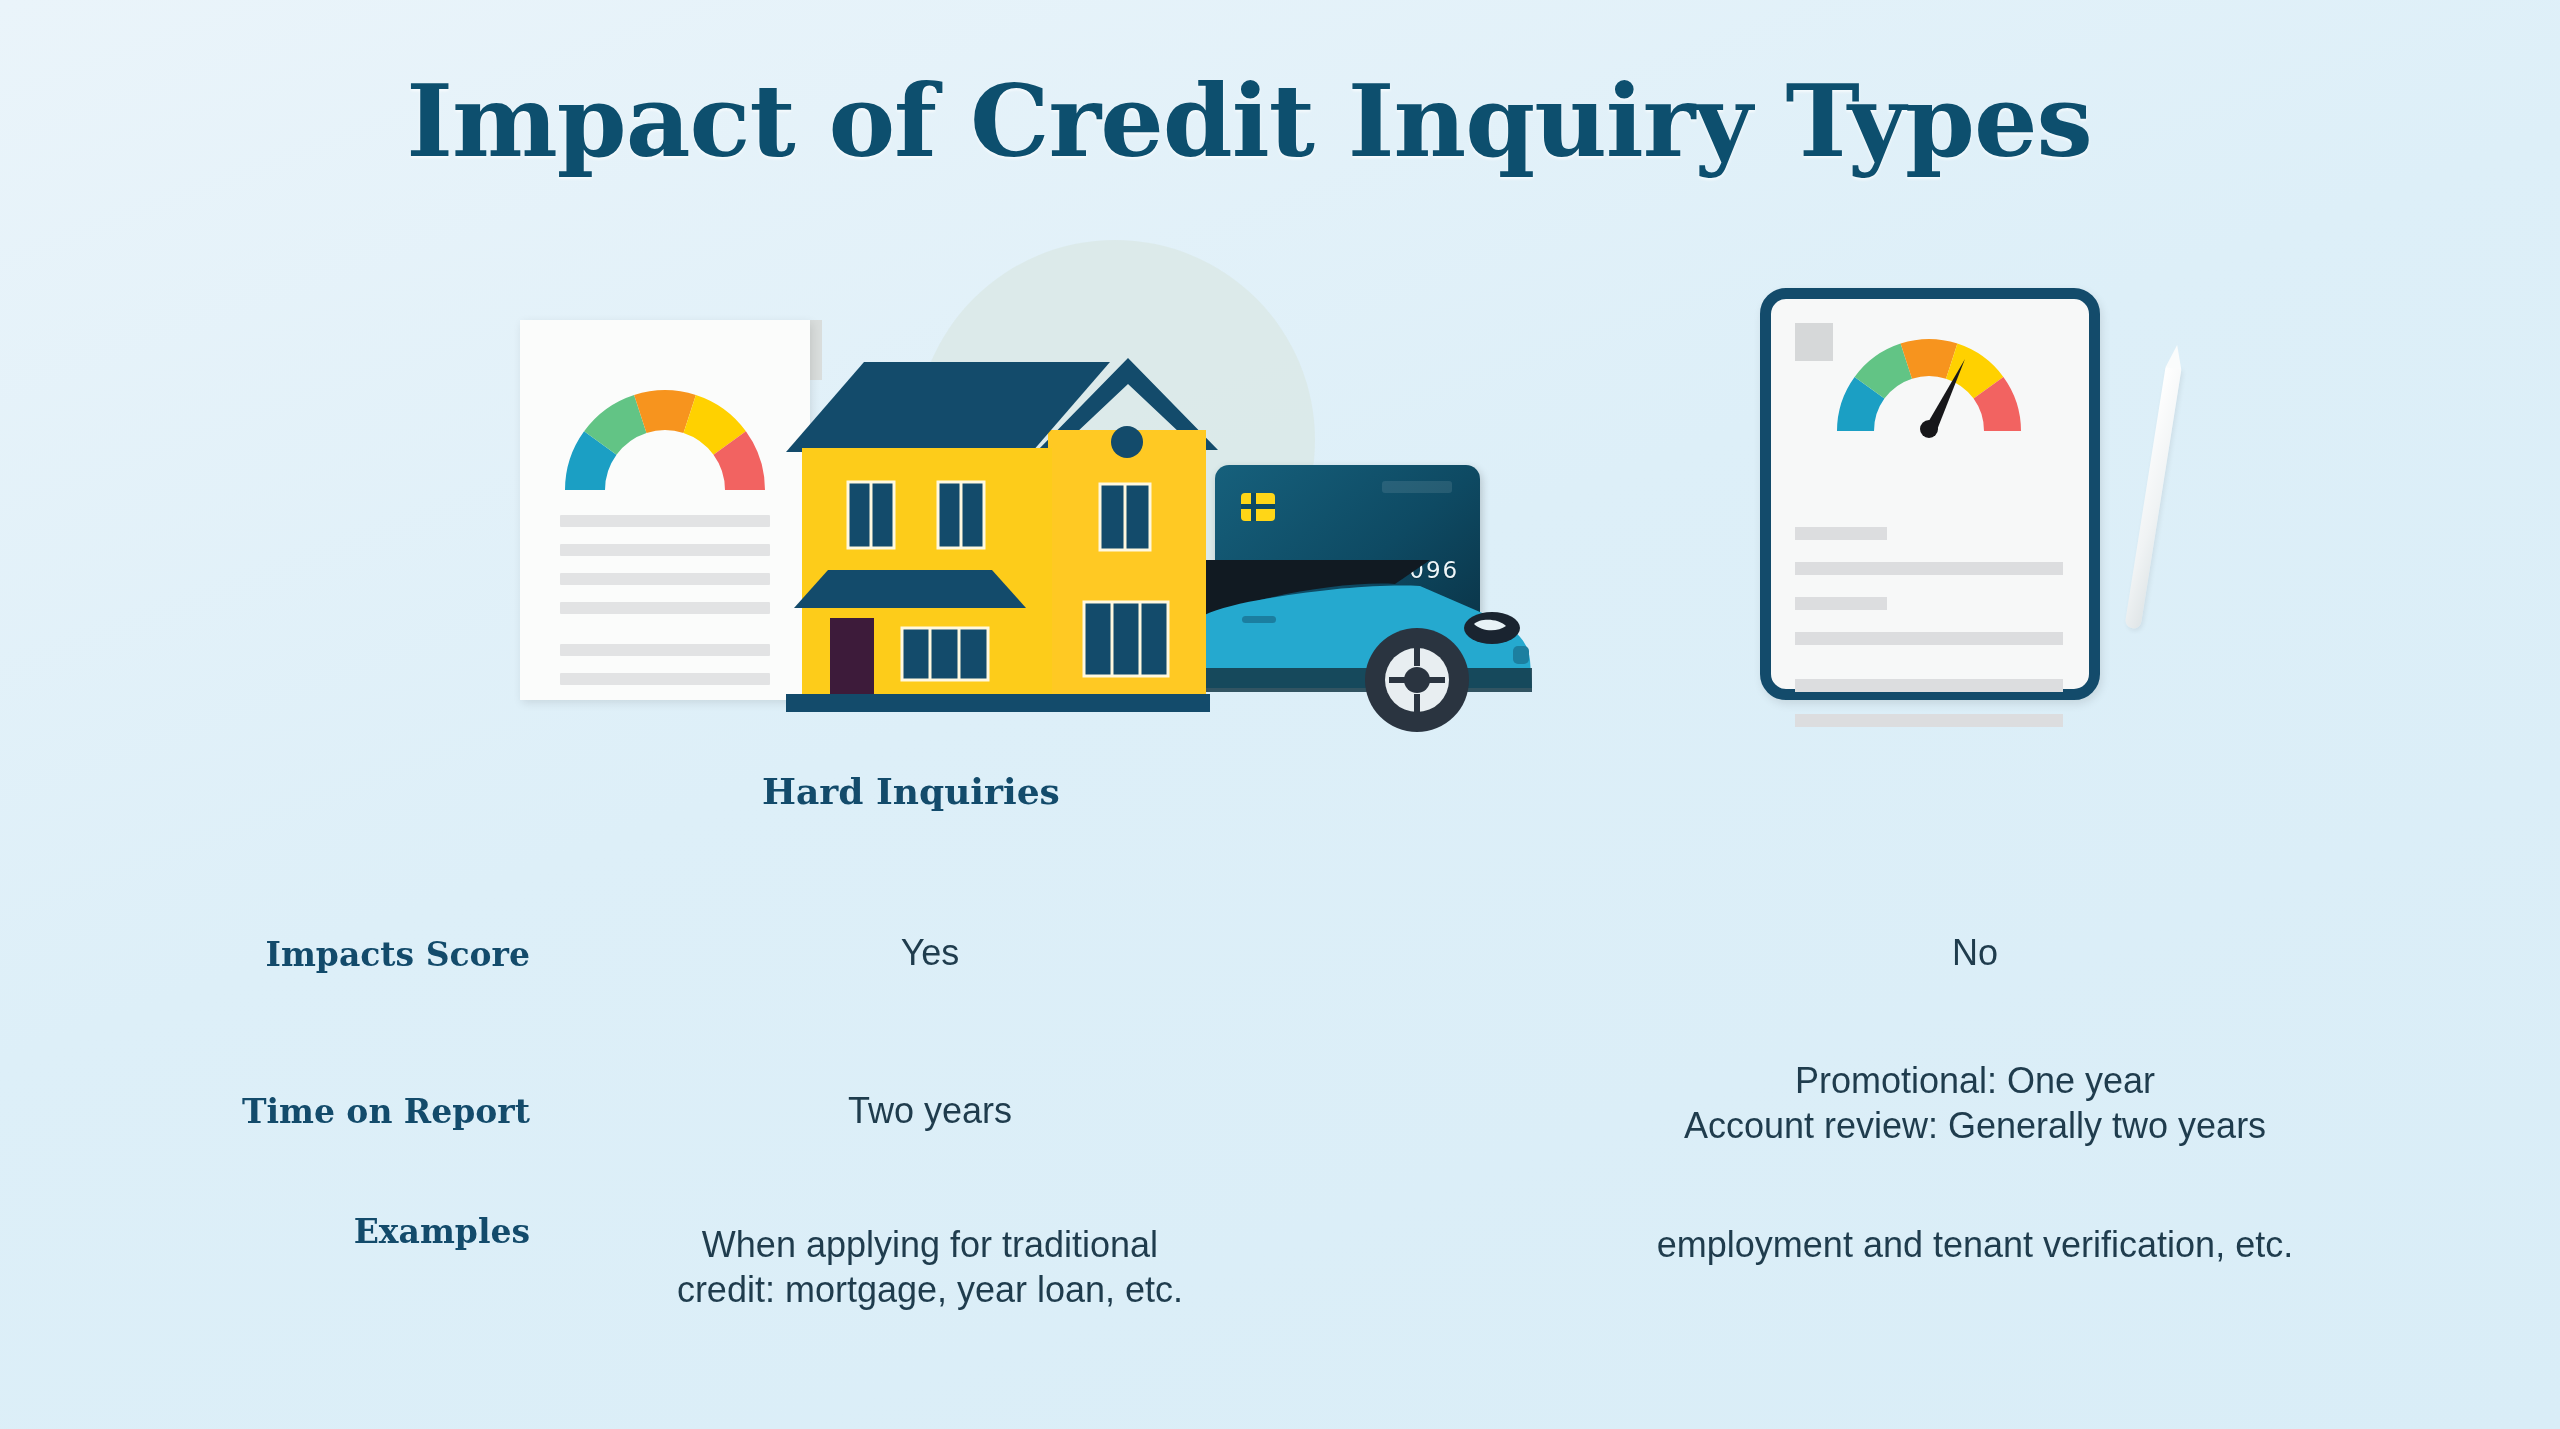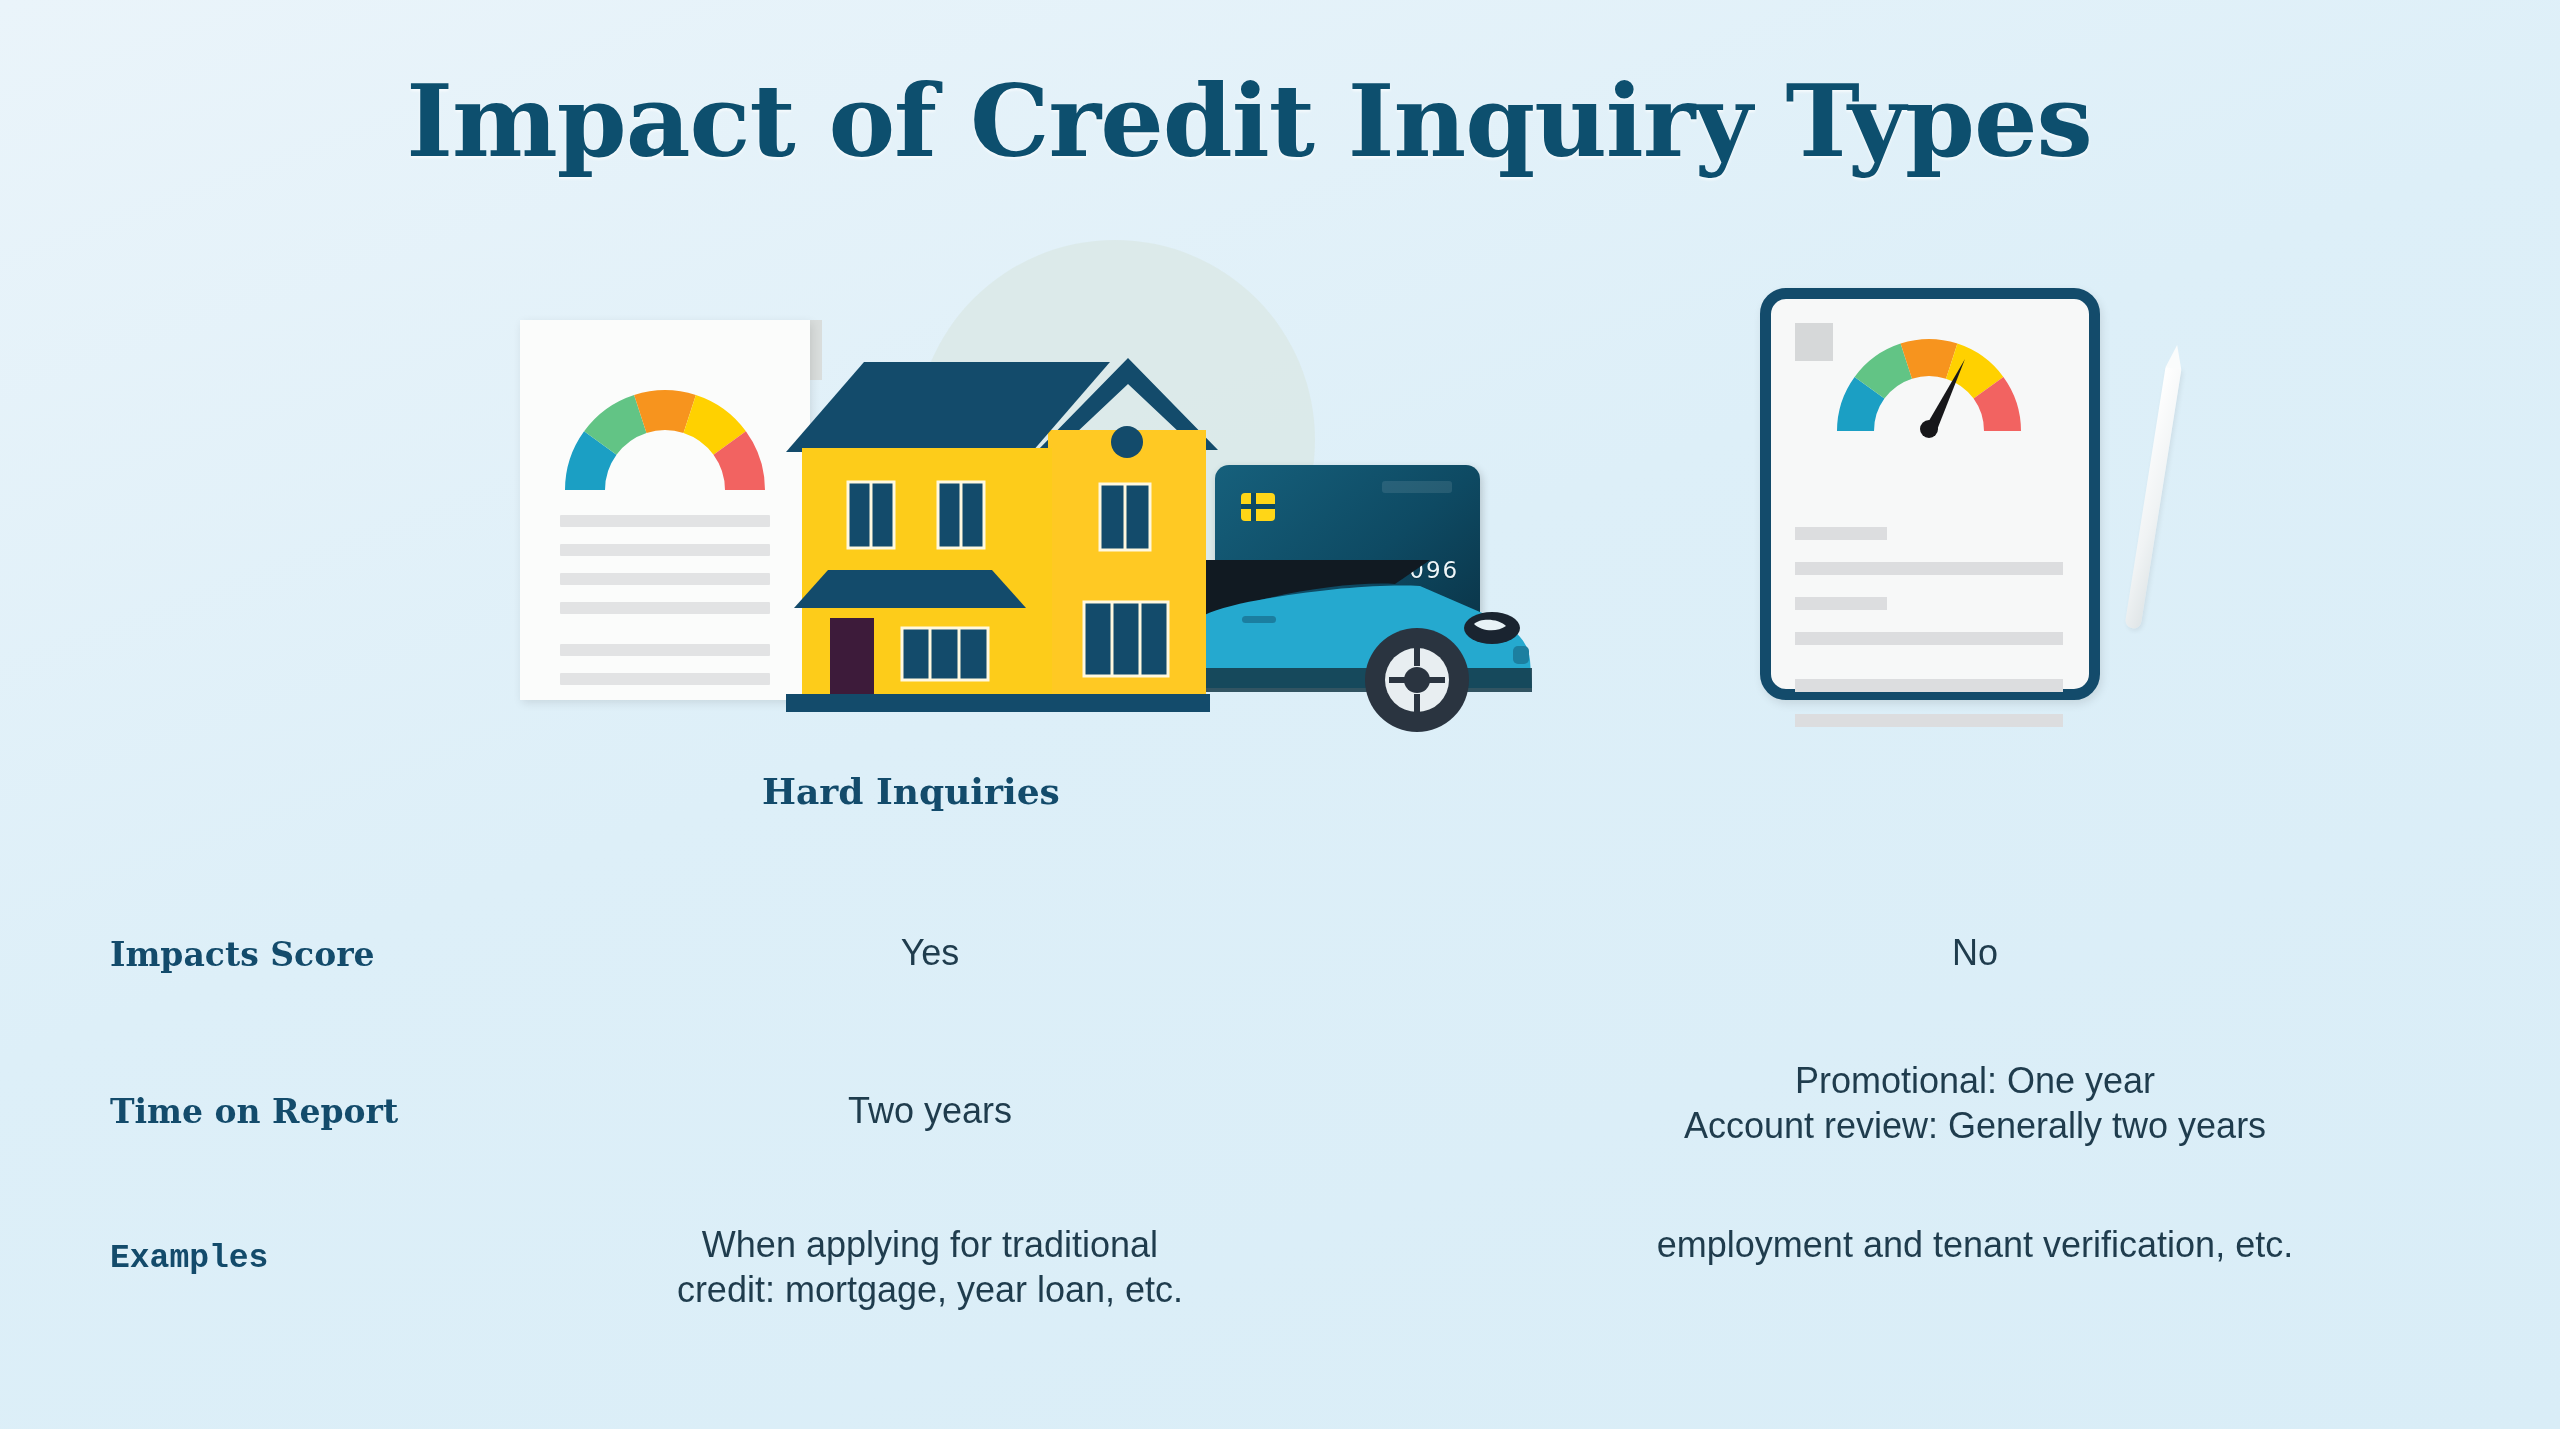--- a/index.html
+++ b/index.html
@@ -163,20 +163,21 @@
     height: 17px;
     background: #ffc528;
     z-index: -1;
   }
   .colhead-hard { left: 760px; top: 770px; }
   .colhead-soft { left: 1740px; top: 772px; }
 
   
   .rowlabel {
     position: absolute;
+    text-align: right;
     font-family: "DejaVu Serif", serif;
     font-weight: bold;
     font-size: 33px;
     color: #134b6b;
     width: 420px;
     left: 110px;
     white-space: nowrap;
   }
   .cell {
     position: absolute;
@@ -315,21 +316,21 @@
   <div class="cell hard" style="top:930px;">Yes</div>
   <div class="cell soft" style="top:930px;">No</div>
 
   <div class="rowlabel" style="top:1092px;">Time on Report</div>
   <div class="cell hard" style="top:1088px;">Two years</div>
   <div class="cell soft" style="top:1058px;">
     <div>Promotional: One year</div>
     <div>Account review: Generally two years</div>
   </div>
 
-  <div class="rowlabel" style="top:1240px;font-family:Liberation Mono, monospace;">Examples</div>
+  <div class="rowlabel" style="top:1212px;">Examples</div>
   <div class="cell hard" style="top:1222px;">
     <div>When applying for traditional</div>
     <div>credit: mortgage, year loan, etc.</div>
   </div>
   <div class="cell soft" style="top:1222px;">
     <div>employment and tenant verification, etc.</div>
   </div>
 
 </div>
 

